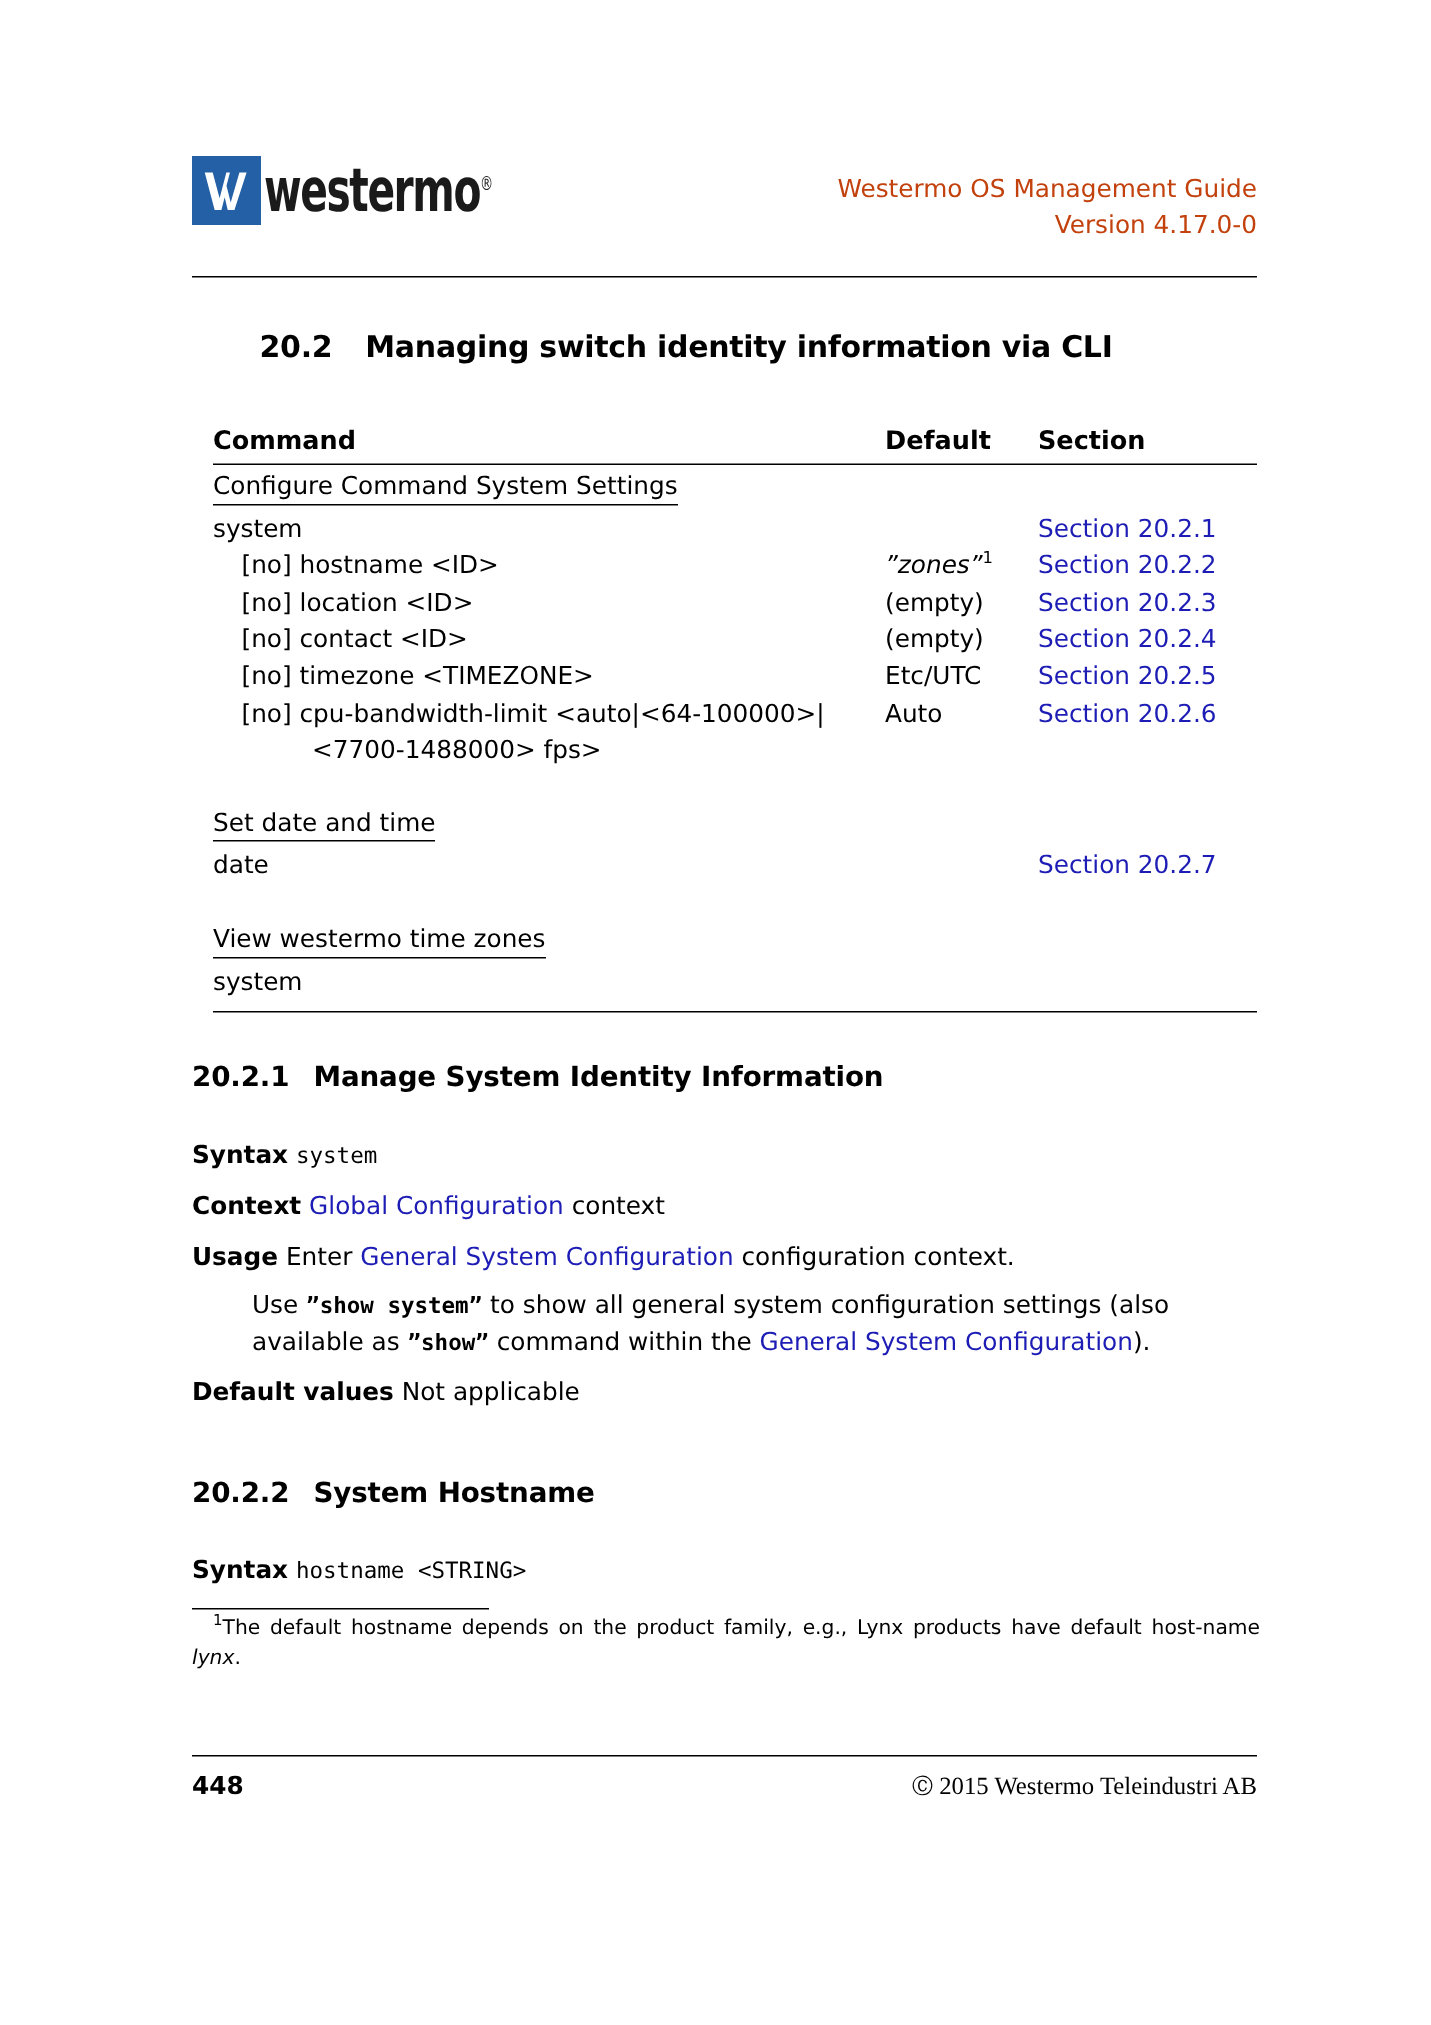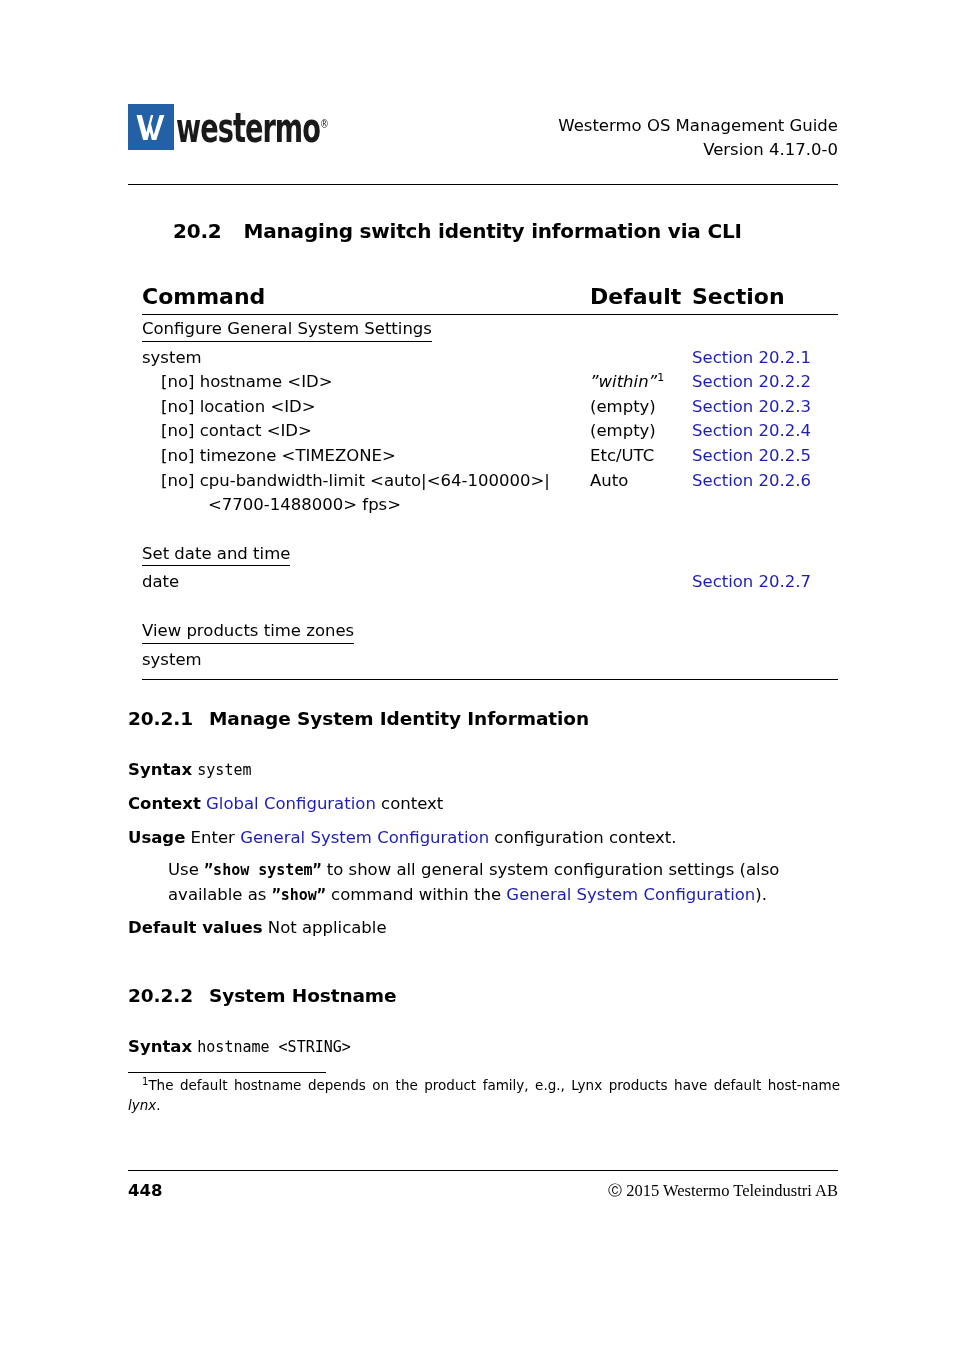--- a/index.html
+++ b/index.html
@@ -65,21 +65,21 @@
     font-weight: normal;
     letter-spacing: 0;
   }
   .header-text {
     position: absolute;
     right: 0;
     top: 14px;
     text-align: right;
     font-size: 16.5px;
     line-height: 1.45;
-    color: #000000;
+    color: #c2410c;
   }
   .rule {
     position: absolute;
     left: 128px;
     background: #000000;
     height: 1.3px;
     width: 710px;
   }
   .rule-header { top: 184px; }
   .rule-footer { top: 1170px; }
@@ -115,21 +115,21 @@
     vertical-align: baseline;
     text-align: left;
     font-weight: normal;
   }
   .col-cmd { width: 448px; }
   .col-def { width: 102px; }
   .col-sec { width: 146px; }
 
   .tbl thead th {
     font-weight: bold;
-    font-size: 22px;
+    font-size: 17px;
     padding-bottom: 5px;
   }
   .hrule-top td {
     border-top: 1.3px solid #000;
     height: 0;
     font-size: 0;
     line-height: 0;
   }
   .hrule-bottom td {
     border-bottom: 1.3px solid #000;
@@ -285,30 +285,30 @@
           <th>Default</th>
           <th>Section</th>
         </tr>
       </thead>
       <tbody>
         <tr class="hrule-top">
             <td colspan="3"></td>
           </tr>
 
         <tr class="row row-group">
-          <td colspan="3"><span class="grouphead">Configure General System Settings</span></td>
+          <td colspan="3"><span class="grouphead">Configure Command System Settings</span></td>
         </tr>
         <tr class="row">
           <td>system</td>
           <td class="defcell"></td>
           <td class="link">Section 20.2.1</td>
         </tr>
         <tr class="row">
           <td class="indent1">[no] hostname &lt;ID&gt;</td>
-          <td class="defcell"><span class="ital">”within”</span><sup>1</sup></td>
+          <td class="defcell"><span class="ital">”zones”</span><sup>1</sup></td>
           <td class="link">Section 20.2.2</td>
         </tr>
         <tr class="row">
           <td class="indent1">[no] location &lt;ID&gt;</td>
           <td class="defcell">(empty)</td>
           <td class="link">Section 20.2.3</td>
         </tr>
         <tr class="row">
           <td class="indent1">[no] contact &lt;ID&gt;</td>
           <td class="defcell">(empty)</td>
@@ -341,21 +341,21 @@
           <td>date</td>
           <td class="defcell"></td>
           <td class="link">Section 20.2.7</td>
         </tr>
 
         <tr class="spacer">
             <td colspan="3"></td>
           </tr>
 
         <tr class="row row-group">
-          <td colspan="3"><span class="grouphead">View products time zones</span></td>
+          <td colspan="3"><span class="grouphead">View westermo time zones</span></td>
         </tr>
         <tr class="row">
           <td>system</td>
           <td class="defcell"></td>
           <td class="link"></td>
         </tr>
 
         <tr class="spacer-sm">
             <td colspan="3"></td>
           </tr>

